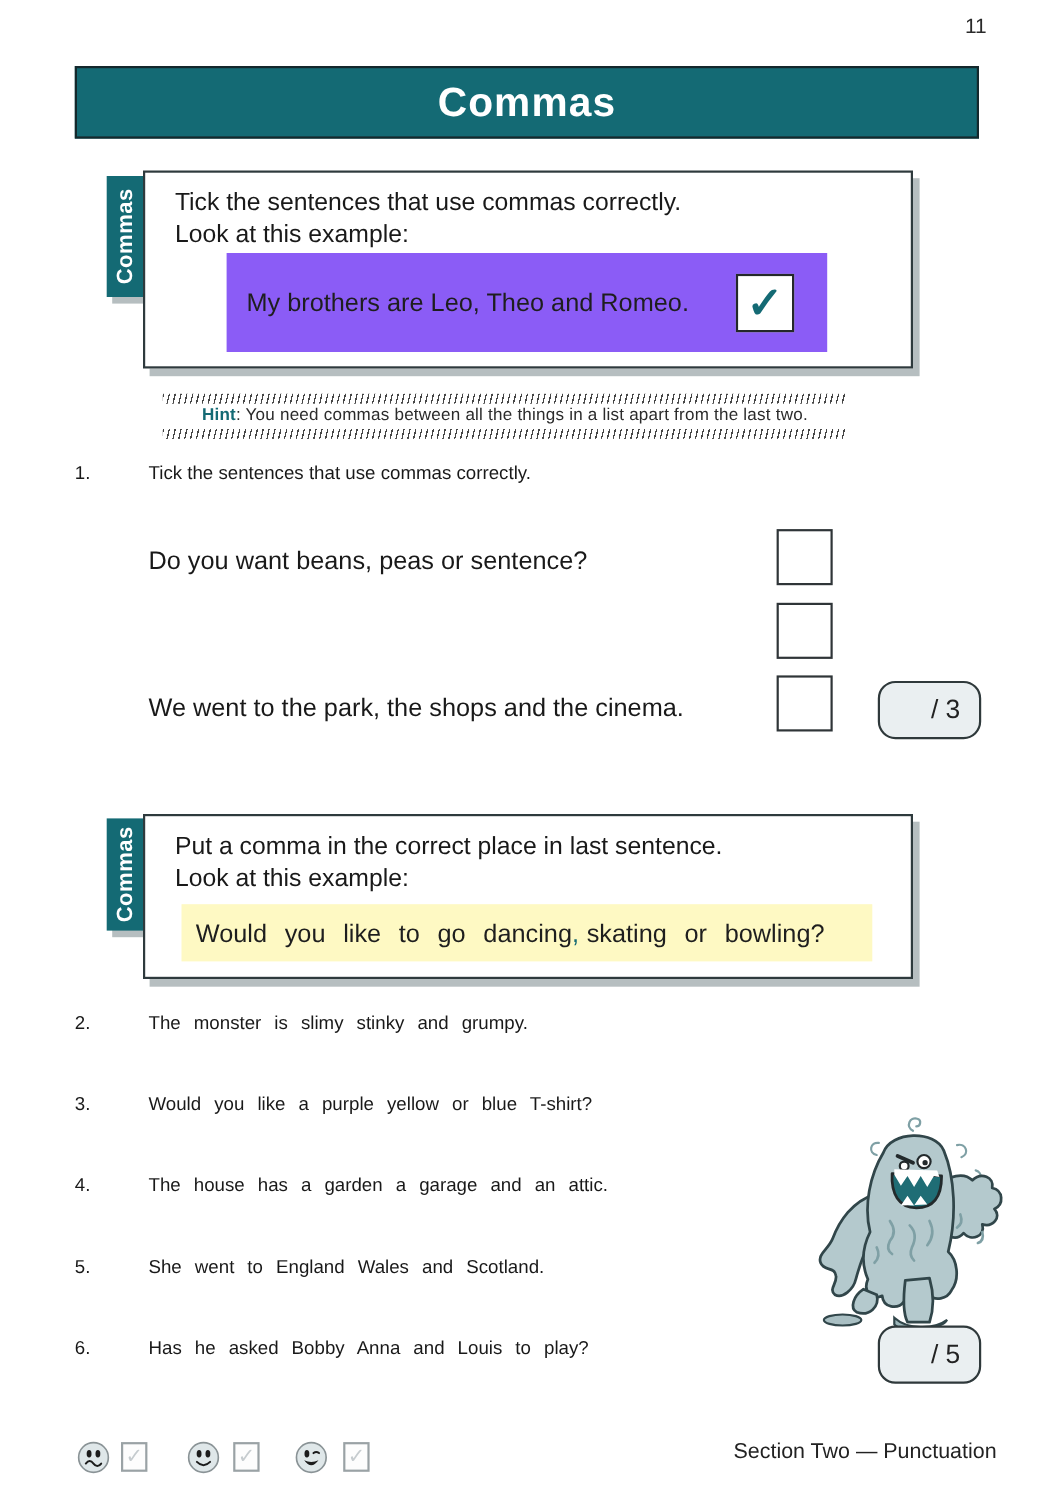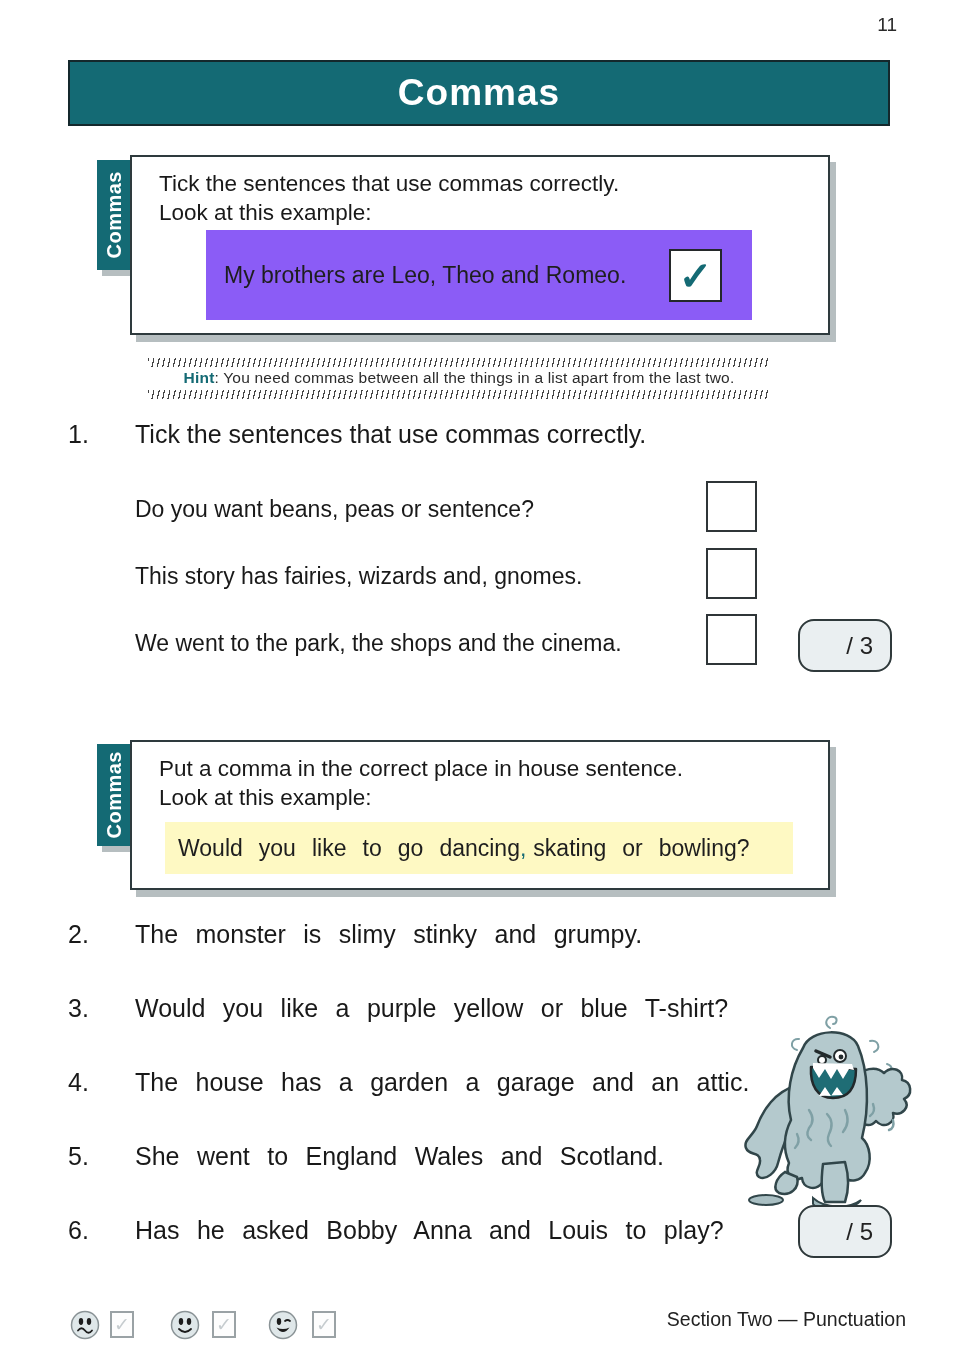--- a/index.html
+++ b/index.html
@@ -63,21 +63,21 @@
   
   .hint { position:absolute; left:148px; top:358px; width:622px; text-align:center; }
   .hatch {
     height:9px;
     background:repeating-linear-gradient(103deg, #454545 0, #454545 1.2px, transparent 1.2px, transparent 5.2px);
   }
   .hint-text { font-size:15.5px; padding:2px 0 3px; color:#2b2b2b; letter-spacing:0.2px; }
   .hint-label { color:#146a74; font-weight:bold; }
 
   
-  .row { position:absolute; left:68px; font-size:25px; white-space:nowrap; color:#191919; }
+  .row { position:absolute; left:68px; font-size:17px; white-space:nowrap; color:#191919; }
   .row .num { display:inline-block; width:67px; }
   .spaced { word-spacing:0.42em; }
   .item { position:absolute; left:135px; font-size:23px; white-space:nowrap; color:#191919; }
   .qhead { top:420px; }
   .i1 { top:496px; } .i2 { top:563px; } .i3 { top:630px; }
   .q2 { top:920px; } .q3 { top:994px; } .q4 { top:1068px; } .q5 { top:1142px; } .q6 { top:1216px; }
 
   .cb {
     position:absolute; left:706px; width:51px; height:51px;
     background:#fff; border:2px solid #2f3538; box-sizing:border-box;
@@ -136,35 +136,34 @@
   <div class="hint">
     <div class="hatch"></div>
     <div class="hint-text"><span class="hint-label">Hint</span><span>: You need commas between all the things in a list apart from the last two.</span></div>
     <div class="hatch"></div>
   </div>
 
   <div class="row qhead">
     <span class="num">1.</span><span>Tick the sentences that use commas correctly.</span>
   </div>
   <div class="item i1">Do you want beans, peas or sentence?</div>
-  <div class="item i2">This story has fairies, wizards and, gnomes.</div>
   <div class="item i3">We went to the park, the shops and the cinema.</div>
   <div class="cb cb1"></div>
   <div class="cb cb2"></div>
   <div class="cb cb3"></div>
   <div class="badge badge3">
     <span>/ 3</span>
   </div>
 
   <div class="tab tab2">
     <span>Commas</span>
   </div>
   <div class="ibox box2">
     <div class="instr">
-      <div>Put a comma in the correct place in house sentence.</div>
+      <div>Put a comma in the correct place in last sentence.</div>
       <div>Look at this example:</div>
     </div>
     <div class="ex2">
       <span class="t"><span>Would you like to go dancing</span><span class="teal-comma">,</span><span class="after">skating or bowling?</span></span>
     </div>
   </div>
 
   <div class="row spaced q2">
     <span class="num">2.</span><span>The monster is slimy stinky and grumpy.</span>
   </div>

